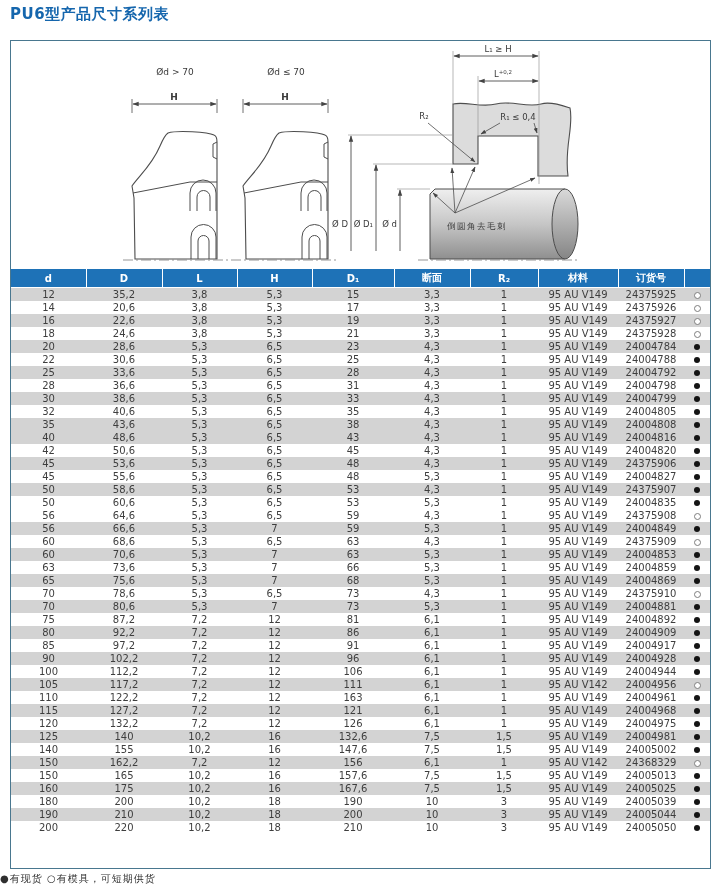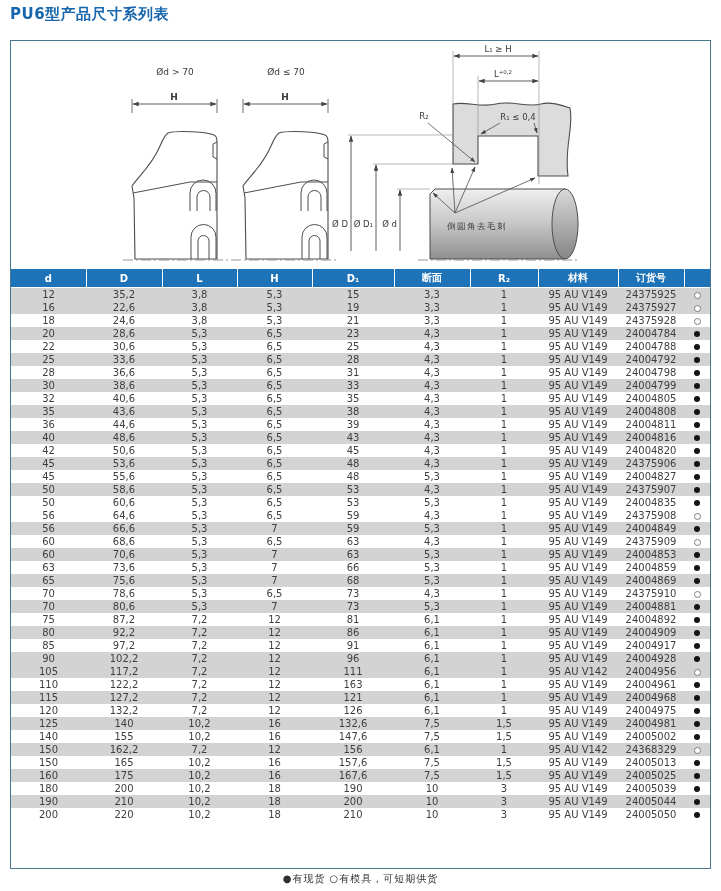--- a/index.html
+++ b/index.html
@@ -10,21 +10,21 @@
   .figure-wrap{position:absolute;left:0;top:0;width:699px;height:228px;}
   svg text{fill:#3a3a3a;font-family:"DejaVu Sans","Liberation Sans",sans-serif;}
   table.dim-table{position:absolute;left:0;top:228px;width:699px;border-collapse:collapse;table-layout:fixed;}
   table.dim-table th{background:#1e72b7;color:#fff;font-size:10px;font-weight:bold;height:18px;padding:0;border-bottom:1px solid #fff;}
   table.dim-table th + th{border-left:1px solid #fff;}
   table.dim-table td{font-size:10px;color:#3e3e3e;text-align:center;height:13px;line-height:13px;padding:0;white-space:nowrap;overflow:hidden;}
   table.dim-table tr.alt{background:#d3d3d3;}
   .dot{display:inline-block;vertical-align:middle;border-radius:50%;}
   .dot.filled{width:6px;height:6px;background:#141414;}
   .dot.open{width:5px;height:5px;border:1px solid #7e7e7e;background:#fff;}
-  .legend{position:absolute;left:0;top:872px;width:721px;text-align:center;font-size:10px;color:#2f2f2f;letter-spacing:1px;}
+  .legend{position:absolute;left:0;top:872px;width:721px;text-align:left;font-size:10px;color:#2f2f2f;letter-spacing:1px;}
 </style>
 </head>
 <body>
 
 <div class="page">
 
   <div class="page-title">PU6型产品尺寸系列表</div>
 
   <div class="frame">
 
@@ -162,20 +162,32 @@
             <td>35,2</td>
             <td>3,8</td>
             <td>5,3</td>
             <td>15</td>
             <td>3,3</td>
             <td>1</td>
             <td>95 AU V149</td>
             <td>24375925</td>
             <td><span class="dot open"></span></td>
           </tr>
+          <tr>
+            <td>14</td>
+            <td>20,6</td>
+            <td>3,8</td>
+            <td>5,3</td>
+            <td>17</td>
+            <td>3,3</td>
+            <td>1</td>
+            <td>95 AU V149</td>
+            <td>24375926</td>
+            <td><span class="dot open"></span></td>
+          </tr>
           <tr class="alt">
             <td>16</td>
             <td>22,6</td>
             <td>3,8</td>
             <td>5,3</td>
             <td>19</td>
             <td>3,3</td>
             <td>1</td>
             <td>95 AU V149</td>
             <td>24375927</td>
@@ -270,32 +282,20 @@
             <td>43,6</td>
             <td>5,3</td>
             <td>6,5</td>
             <td>38</td>
             <td>4,3</td>
             <td>1</td>
             <td>95 AU V149</td>
             <td>24004808</td>
             <td><span class="dot filled"></span></td>
           </tr>
-          <tr>
-            <td>36</td>
-            <td>44,6</td>
-            <td>5,3</td>
-            <td>6,5</td>
-            <td>39</td>
-            <td>4,3</td>
-            <td>1</td>
-            <td>95 AU V149</td>
-            <td>24004811</td>
-            <td><span class="dot filled"></span></td>
-          </tr>
           <tr class="alt">
             <td>40</td>
             <td>48,6</td>
             <td>5,3</td>
             <td>6,5</td>
             <td>43</td>
             <td>4,3</td>
             <td>1</td>
             <td>95 AU V149</td>
             <td>24004816</td>
@@ -496,20 +496,32 @@
           <tr class="alt">
             <td>90</td>
             <td>102,2</td>
             <td>7,2</td>
             <td>12</td>
             <td>96</td>
             <td>6,1</td>
             <td>1</td>
             <td>95 AU V149</td>
             <td>24004928</td>
+            <td><span class="dot filled"></span></td>
+          </tr>
+          <tr>
+            <td>100</td>
+            <td>112,2</td>
+            <td>7,2</td>
+            <td>12</td>
+            <td>106</td>
+            <td>6,1</td>
+            <td>1</td>
+            <td>95 AU V149</td>
+            <td>24004944</td>
             <td><span class="dot filled"></span></td>
           </tr>
           <tr class="alt">
             <td>105</td>
             <td>117,2</td>
             <td>7,2</td>
             <td>12</td>
             <td>111</td>
             <td>6,1</td>
             <td>1</td>

